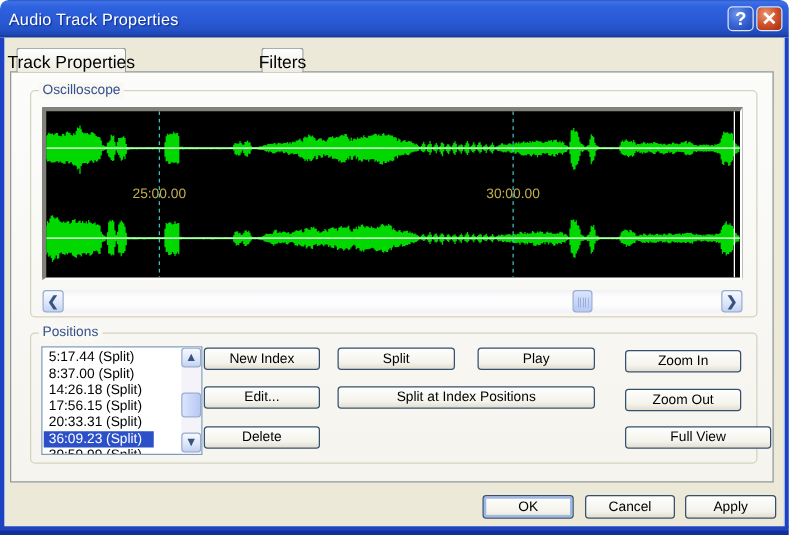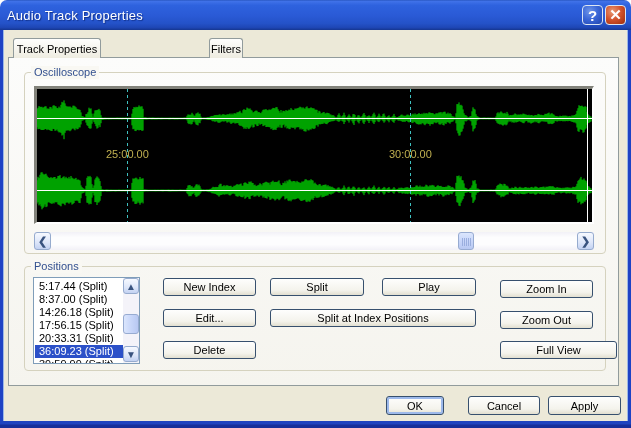--- a/index.html
+++ b/index.html
@@ -10,42 +10,42 @@
 #brdR{position:absolute;left:627px;top:30px;width:4px;height:392px;background:linear-gradient(90deg,#9cb8e6 0 1px,#1e42c4 1px 4px)}
 #brdB{position:absolute;left:0;top:421px;width:631px;height:7px;background:linear-gradient(180deg,#1e44c0 0 3px,#152f9a 4px 7px)}
 #bodybg{position:absolute;left:4px;top:30px;width:623px;height:391px;background:#ece9d8}
 #title{position:absolute;left:7px;top:8px;color:#fff;font-size:13px;font-weight:normal;letter-spacing:.2px;text-shadow:1px 1px 1px #10308a}
 .capbtn{position:absolute;top:5px;width:21px;height:20px;border:1px solid #dce6f3;border-radius:4px}
 #helpbtn{left:582px;background:radial-gradient(circle at 35% 30%,#6f96e8 0%,#3c68d8 45%,#1e43ae 100%)}
 #closebtn{left:605px;background:radial-gradient(circle at 35% 30%,#e89a74 0%,#d2522c 48%,#9e2d0a 100%)}
 .capbtn span{position:absolute;left:0;top:0;width:100%;height:100%;display:flex;align-items:center;justify-content:center;color:#fff;font-weight:bold;font-size:15px}
 
 #tabpanel{position:absolute;left:8px;top:57px;width:611px;height:329px;background:linear-gradient(180deg,#fcfcfb,#f5f4ee);border:1px solid #919b9c}
-.tab{position:absolute;top:38px;height:20px;background:linear-gradient(180deg,#fefefd,#eeece0);border:1px solid #919b9c;border-bottom:none;border-radius:3px 3px 0 0;font-size:11px;display:flex;align-items:center;justify-content:center;color:#000;white-space:nowrap}
+.tab{position:absolute;top:38px;height:20px;background:linear-gradient(180deg,#fefefd,#eeece0);border:1px solid #919b9c;border-bottom:none;border-radius:3px 3px 0 0;font-size:14px;display:flex;align-items:center;justify-content:center;color:#000;white-space:nowrap}
 #tab1{left:13px;width:88px}
 #tab2{left:104px;top:34px;height:25px;width:102px;background:#fbfaf7;z-index:5;border-bottom:none;letter-spacing:-0.2px}
 #tab2 b{position:absolute;left:-1px;top:-1px;width:102px;height:2px;background:linear-gradient(180deg,#ffc73c,#e68b2c);border-radius:3px 3px 0 0}
 #tab3{left:209px;width:34px}
 
 .group{position:absolute;border:1px solid #d5d2be;border-radius:4px}
 #grp1{left:24px;top:72px;width:582px;height:182px}
 #grp2{left:24px;top:266px;width:582px;height:105px}
 .glabel{position:absolute;top:-7px;left:6px;padding:0 3px;background:#f9f8f3;color:#33508f;font-size:11px;line-height:13px}
 
 #wavebox{position:absolute;left:34px;top:86px;width:560px;height:138px;background:#000;
  border-style:solid;border-width:3px 2px 2px 3px;border-color:#82827a #ffffff #ffffff #82827a}
 #wavebox svg{position:absolute;left:0;top:0}
 
 #hscroll{position:absolute;left:34px;top:232px;width:560px;height:18px;background:linear-gradient(180deg,#f2f1f7,#fdfdfe 30%,#fdfdfe 70%,#f2f1f7)}
 .sbtn{position:absolute;top:0;width:17px;height:18px;border:1px solid #96abce;border-radius:3px;background:linear-gradient(180deg,#f6f9ff,#dde6f9 60%,#c3d2f2 100%);display:flex;align-items:center;justify-content:center;color:#39537f;font-weight:bold;font-size:11px}
 #sbl{left:0}#sbr{left:543px}
 #hthumb{position:absolute;left:424px;top:0;width:16px;height:18px;border:1px solid #97abd1;border-radius:3px;background:linear-gradient(180deg,#dbe6fd,#c8d6f9 50%,#b8c8f2 100%)}
 #hthumb i{position:absolute;left:3px;top:5px;width:9px;height:8px;background:repeating-linear-gradient(90deg,#9aaede 0 1px,transparent 1px 2px)}
 
-#listbox{position:absolute;left:33px;top:277px;width:107px;height:87px;background:#fff;border:1px solid #7f9db9;overflow:hidden}
+#listbox{position:absolute;left:33px;top:277px;width:129px;height:87px;background:#fff;border:1px solid #7f9db9;overflow:hidden}
 .row{position:absolute;left:1px;width:88px;height:13px;font-size:11px;line-height:13px;color:#000;padding-left:4px;white-space:nowrap}
 .rowsel{background:#2b50c8;color:#fff;width:88px}
 #lsb{position:absolute;right:0px;top:0px;width:16px;height:85px;background:#f4f3f9}
 .vbtn{position:absolute;left:0;width:16px;height:16px;border:1px solid #96abce;border-radius:3px;background:linear-gradient(180deg,#f6f9ff,#dde6f9 60%,#c3d2f2 100%);display:flex;align-items:center;justify-content:center;color:#39537f;font-weight:bold;font-size:10px}
 #vthumb{position:absolute;left:0;top:36px;width:16px;height:20px;border:1px solid #97abd1;border-radius:3px;background:linear-gradient(90deg,#dbe6fd,#c8d6f9 50%,#b8c8f2 100%)}
 
 .btn{position:absolute;height:18px;border:1px solid #37506e;border-radius:3px;background:linear-gradient(180deg,#fefefd,#f4f3ec 70%,#e2dfd0 100%);font-size:11px;display:flex;align-items:center;justify-content:center;color:#000}
 .btn2{position:absolute;height:19px;border:1px solid #37506e;border-radius:3px;background:linear-gradient(180deg,#fefefd,#f4f3ec 70%,#e2dfd0 100%);font-size:11px;display:flex;align-items:center;justify-content:center;color:#000}
 #btnok{box-shadow:inset 0 0 0 2px #9db9eb}
 </style></head><body>
@@ -107,16 +107,16 @@
  </div>
  <div class="btn" style="left:163px;top:278px;width:93px">New Index</div>
  <div class="btn" style="left:163px;top:309px;width:93px">Edit...</div>
  <div class="btn" style="left:163px;top:341px;width:93px">Delete</div>
  <div class="btn" style="left:270px;top:278px;width:94px">Split</div>
  <div class="btn" style="left:382px;top:278px;width:94px">Play</div>
  <div class="btn" style="left:270px;top:309px;width:206px">Split at Index Positions</div>
  <div class="btn" style="left:500px;top:280px;width:93px">Zoom In</div>
  <div class="btn" style="left:500px;top:311px;width:93px">Zoom Out</div>
  <div class="btn" style="left:500px;top:341px;width:117px">Full View</div>
- <div id="btnok" class="btn2" style="left:386px;top:396px;width:58px">OK</div>
+ <div id="btnok" class="btn2" style="left:386px;top:396px;width:73px">OK</div>
  <div class="btn2" style="left:468px;top:396px;width:72px">Cancel</div>
  <div class="btn2" style="left:548px;top:396px;width:73px">Apply</div>
 </div>
 
 </body></html>

